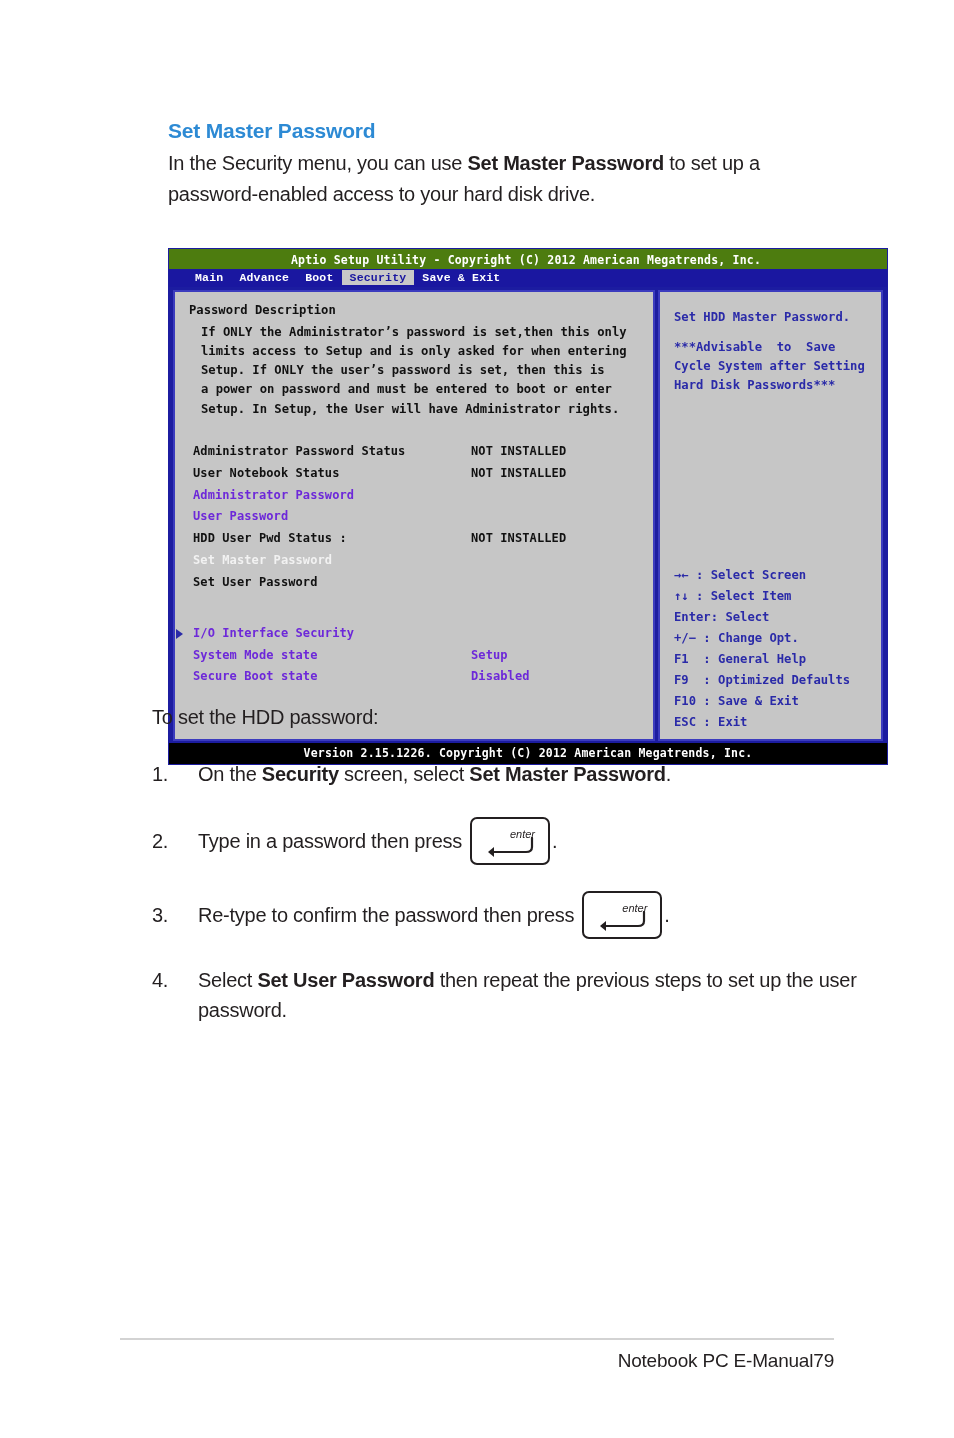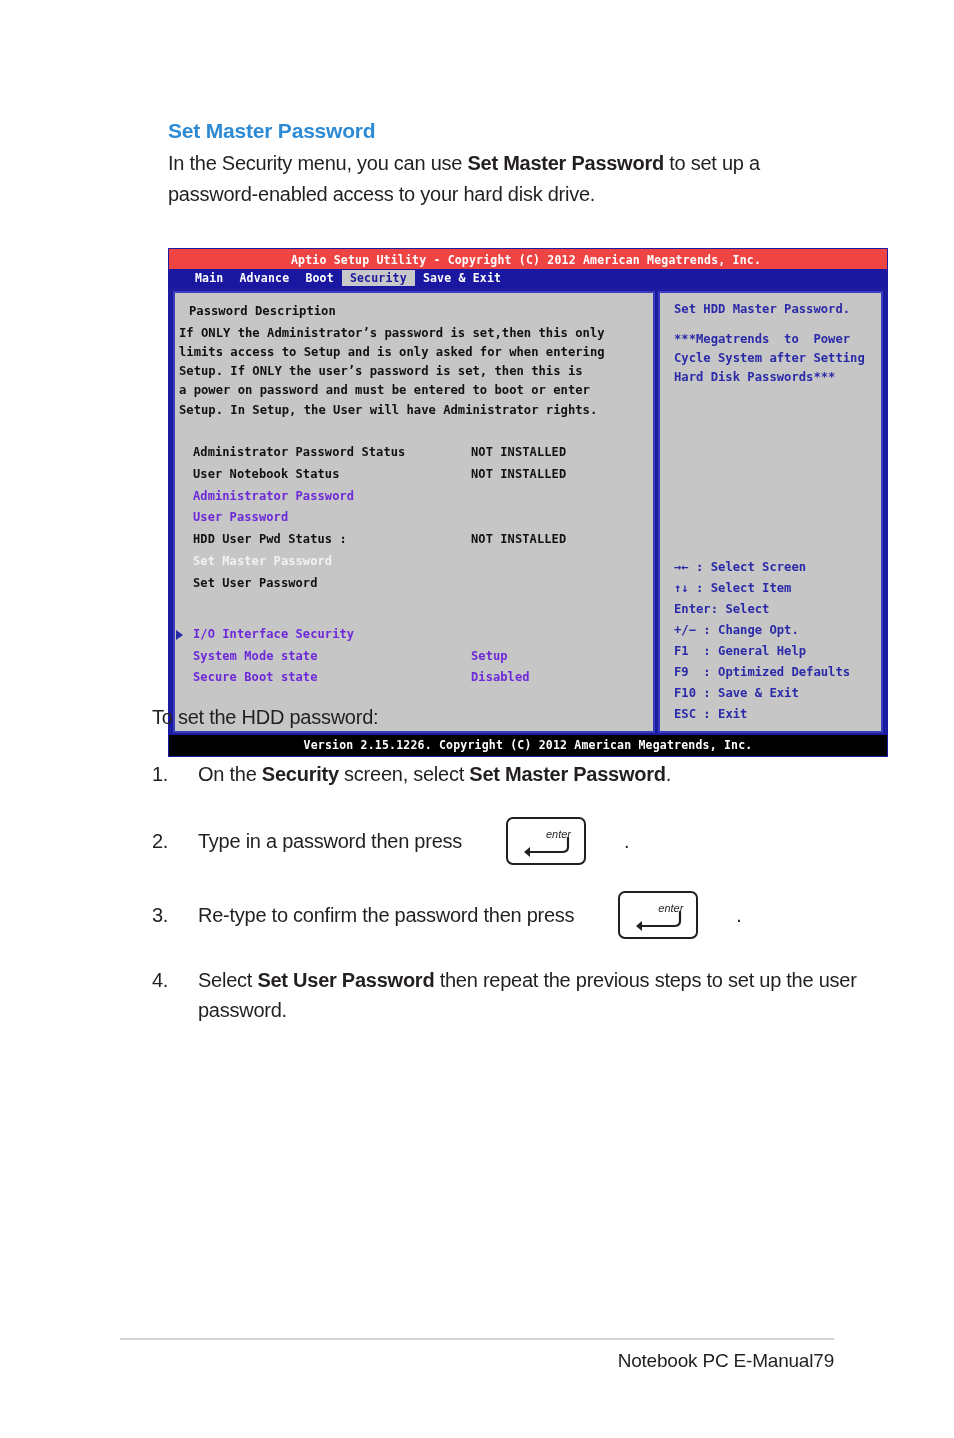--- a/index.html
+++ b/index.html
@@ -48,38 +48,39 @@
     left: 168px;
     top: 248px;
     width: 720px;
     background: #1c1ca0;
     border: 1px solid #1c1ca0;
     box-sizing: border-box;
     font-family: "DejaVu Sans Mono", "Liberation Mono", monospace;
   }
 
   .bios-titlebar {
-    background: #ef4444;
+    background: #4d7c0f;
     color: #ffffff;
     font-size: 11.5px;
     text-align: center;
     padding: 4px 4px 2px 0;
     letter-spacing: 0.2px;
     line-height: 1.25;
     font-weight: bold;
   }
 
   .bios-menubar {
     background: #1a17a0;
     padding: 1px 0 2px 18px;
     display: flex;
     align-items: flex-end;
     gap: 0;
     font-size: 11.5px;
     font-weight: bold;
+    font-family: Liberation Mono, monospace;
   }
   .bios-menubar .tab {
     color: #ffffff;
     padding: 1px 8px 1px 8px;
     white-space: pre;
     letter-spacing: 0.2px;
   }
   .bios-menubar .tab.active {
     background: #c8c8c8;
     color: #1a17a0;
@@ -98,38 +99,38 @@
     box-sizing: border-box;
     position: relative;
   }
   .bios-panel-left {
     width: 482px;
     padding: 7px 0 6px 0;
   }
   .bios-panel-right {
     flex: 1;
     margin-left: 3px;
-    padding: 7px 10px 6px 14px;
+    padding: 16px 10px 6px 14px;
   }
 
   .bios-row {
     display: flex;
     font-size: 12px;
     line-height: 1.82;
     white-space: pre;
     padding-left: 18px;
     letter-spacing: 0.1px;
   }
   .bios-row .label { width: 278px; flex: none; }
   .bios-row .value { }
   .bios-desc {
     font-size: 12.2px;
     line-height: 1.58;
     white-space: pre;
-    padding-left: 4px;
+    padding-left: 26px;
     color: #111111;
     font-weight: bold;
   }
   .bios-desc-title {
     font-size: 12.2px;
     line-height: 1.9;
     padding-left: 14px;
     color: #111111;
     font-weight: bold;
     white-space: pre;
@@ -207,21 +208,21 @@
     width: 46px;
     flex: none;
   }
   .step-text {
     flex: 1;
     display: block;
   }
   .step-text b { font-weight: bold; }
 
   .step.with-key { align-items: center; margin-bottom: 26px; }
-  .step.with-key .step-text { display: flex; align-items: center; flex-wrap: wrap; gap: 36px; }
+  .step.with-key .step-text { display: flex; align-items: center; flex-wrap: wrap; }
 
   
   .key-enter {
     display: inline-block;
     position: relative;
     width: 76px;
     height: 44px;
     border: 2px solid #231f20;
     border-radius: 7px;
     margin: 0 2px 0 8px;
@@ -300,21 +301,21 @@
           <div class="bios-spacer-sm"></div>
           <div class="bios-row arrow-marker"><span class="label c-blue">I/O Interface Security</span><span class="value c-blue"></span></div>
           <div class="bios-row"><span class="label c-blue">System Mode state</span><span class="value c-blue">Setup</span></div>
           <div class="bios-row"><span class="label c-blue">Secure Boot state</span><span class="value c-blue">Disabled</span></div>
         </div>
     </div>
 
     <div class="bios-panel bios-panel-right">
       <div id="bios-help">
           <div class="help-line">Set HDD Master Password.</div>
-          <div class="help-line" style="margin-top: 10px;">***Megatrends  to  Power</div>
+          <div class="help-line" style="margin-top: 10px;">***Advisable  to  Save</div>
           <div class="help-line">Cycle System after Setting</div>
           <div class="help-line">Hard Disk Passwords***</div>
         </div>
       <div style="height:170px"></div>
       <div class="hint-block" id="bios-hints">
           <div class="hint-line"><span>→← </span><span>: </span><span>Select Screen</span></div>
           <div class="hint-line"><span>↑↓ </span><span>: </span><span>Select Item</span></div>
           <div class="hint-line"><span>Enter</span><span>: </span><span>Select</span></div>
           <div class="hint-line"><span>+/− </span><span>: </span><span>Change Opt.</span></div>
           <div class="hint-line"><span>F1  </span><span>: </span><span>General Help</span></div>

